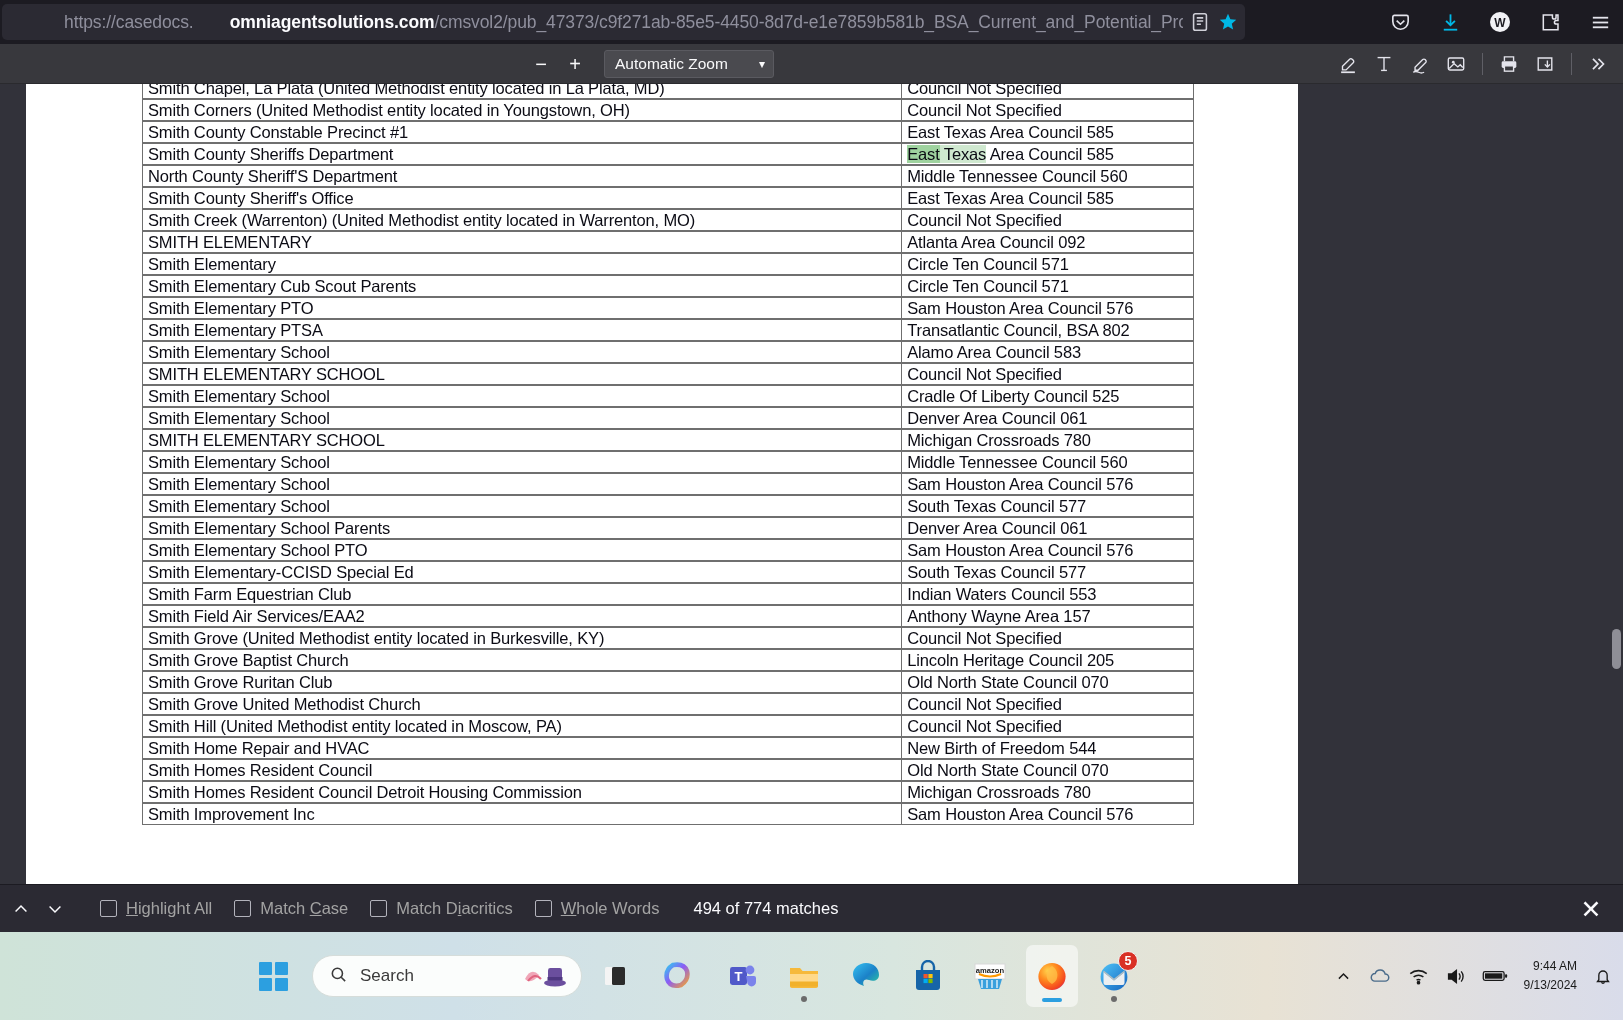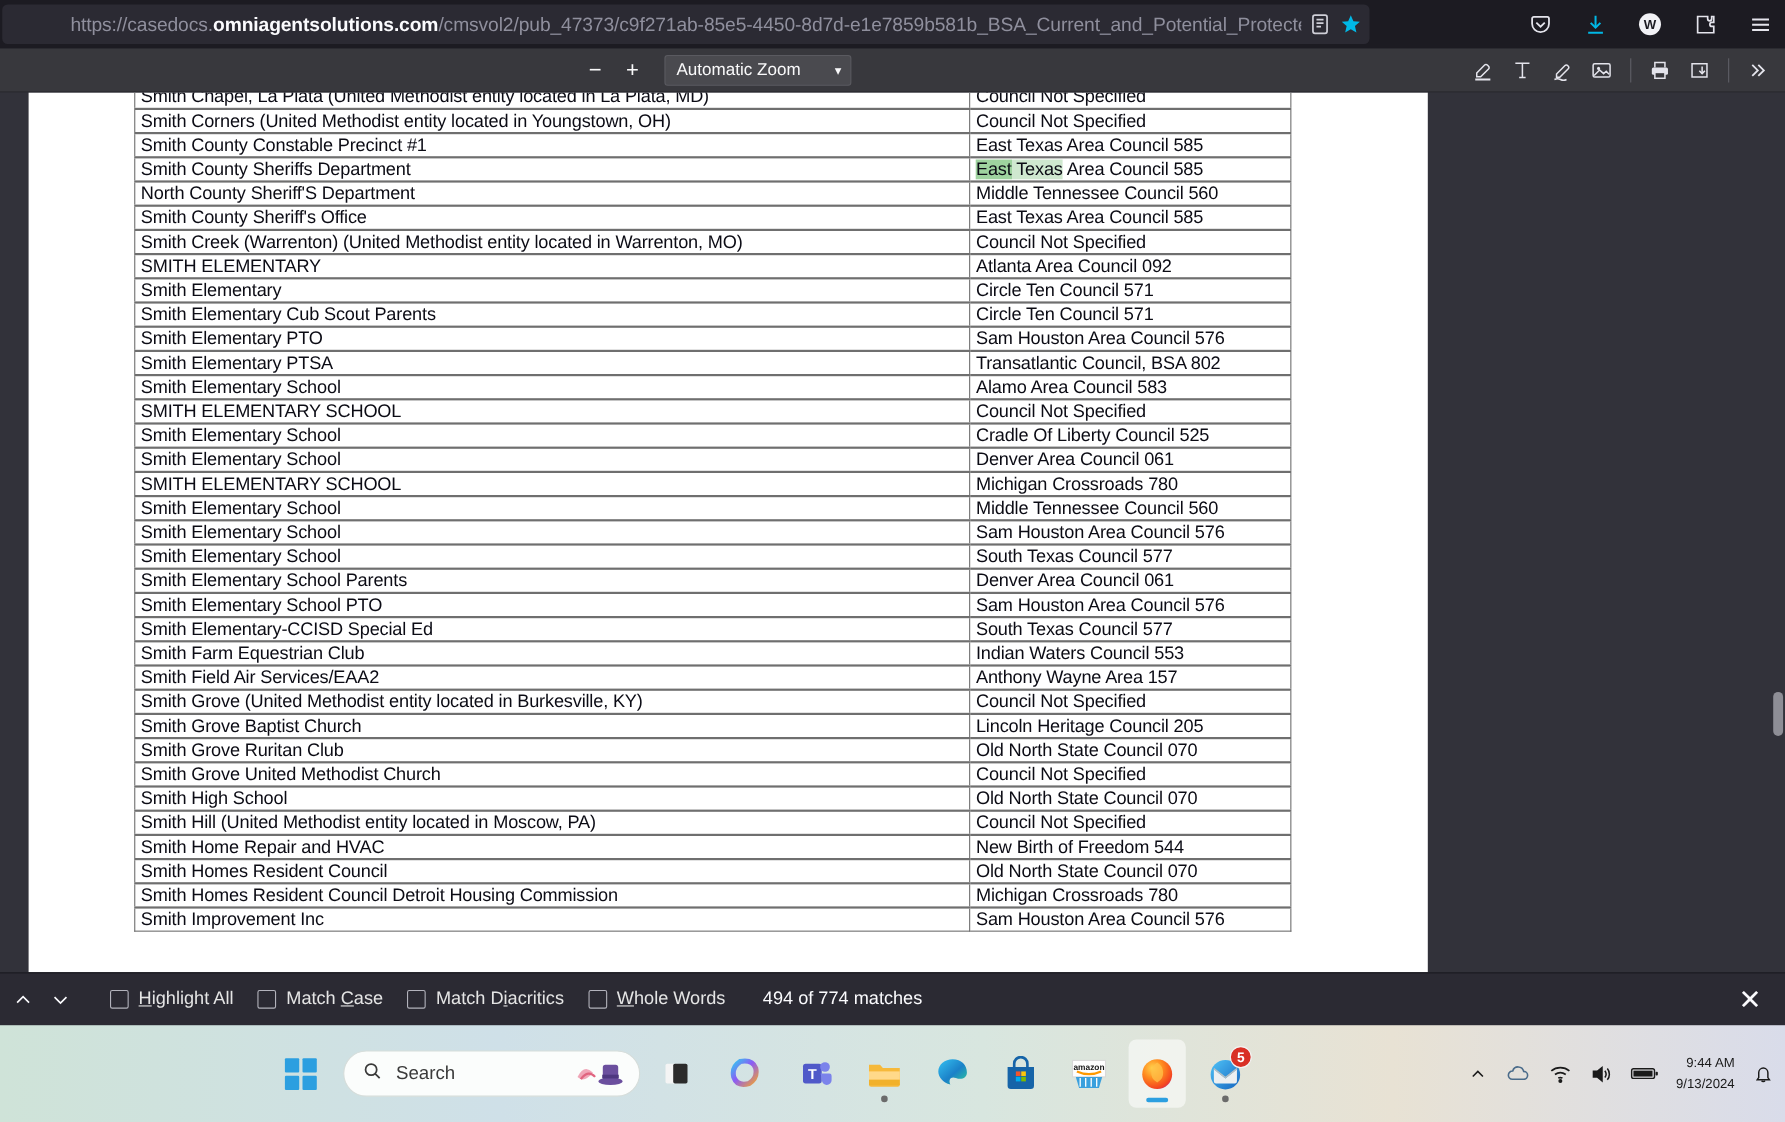--- a/index.html
+++ b/index.html
@@ -35,21 +35,21 @@
     padding-left: 62px; padding-right: 6px;
     overflow: hidden;
   }
   .url-text {
     font-size: 17.5px;
     color: #8f8f9d;
     white-space: nowrap;
     letter-spacing: -0.1px;
     flex: 1; overflow: hidden;
   }
-  .url-text .url-host { color: #fbfbfe; font-weight: 700; }
+  .url-text .url-host { color: #fbfbfe; font-weight: 700; margin-left: 36px; }
   .url-text .url-scheme { color: #8f8f9d; }
   .url-right-icons {
     display: flex; align-items: center; gap: 6px;
     flex-shrink: 0; margin-left: 6px;
   }
   .chrome-right {
     position: absolute; right: 6px; top: 2px;
     height: 40px;
     display: flex; align-items: center; gap: 16px;
   }
@@ -99,21 +99,21 @@
     width: 1623px; height: 800px;
     background: #32323a;
     overflow: hidden;
   }
   .pdf-page {
     position: absolute; left: 26px; top: 0px;
     width: 1272px; height: 800px;
     background: #ffffff;
   }
   .pdf-table {
-    position: absolute; left: 96px; top: -8px;
+    position: absolute; left: 116px; top: -8px;
     width: 1052px;
     border-collapse: collapse;
   }
   .pdf-table td {
     border: 1px solid #6f6f6f;
     border-top-width: 2px;
     height: 21px;
     padding: 0 0 0 5px;
     font-size: 16.5px;
     color: #0b0b14;
@@ -153,21 +153,21 @@
     border-top: 1px solid #1c1b22;
   }
   .find-nav-btn {
     width: 34px; height: 34px;
     display: flex; align-items: center; justify-content: center;
     color: #fbfbfe;
   }
   .find-check {
     display: flex; align-items: center; gap: 9px;
     margin-left: 22px;
-    color: #e5e5e5; font-size: 16.5px;
+    color: #a3a3a3; font-size: 16.5px;
   }
   .find-check:first-of-type { margin-left: 28px; }
   .checkbox-box {
     width: 17px; height: 17px;
     border: 1.6px solid #b3b3bc;
     border-radius: 2px;
     background: transparent;
   }
   .find-check .lbl u { text-decoration: underline; }
   .find-status {
@@ -498,24 +498,20 @@
             <td class="col-name">Smith Grove Baptist Church</td>
             <td class="col-council">Lincoln Heritage Council 205</td>
           </tr>
           <tr>
             <td class="col-name">Smith Grove Ruritan Club</td>
             <td class="col-council">Old North State Council 070</td>
           </tr>
           <tr>
             <td class="col-name">Smith Grove United Methodist Church</td>
             <td class="col-council">Council Not Specified</td>
-          </tr>
-          <tr>
-            <td class="col-name">Smith High School</td>
-            <td class="col-council">Old North State Council 070</td>
           </tr>
           <tr>
             <td class="col-name">Smith Hill (United Methodist entity located in Moscow, PA)</td>
             <td class="col-council">Council Not Specified</td>
           </tr>
           <tr>
             <td class="col-name">Smith Home Repair and HVAC</td>
             <td class="col-council">New Birth of Freedom 544</td>
           </tr>
           <tr>

